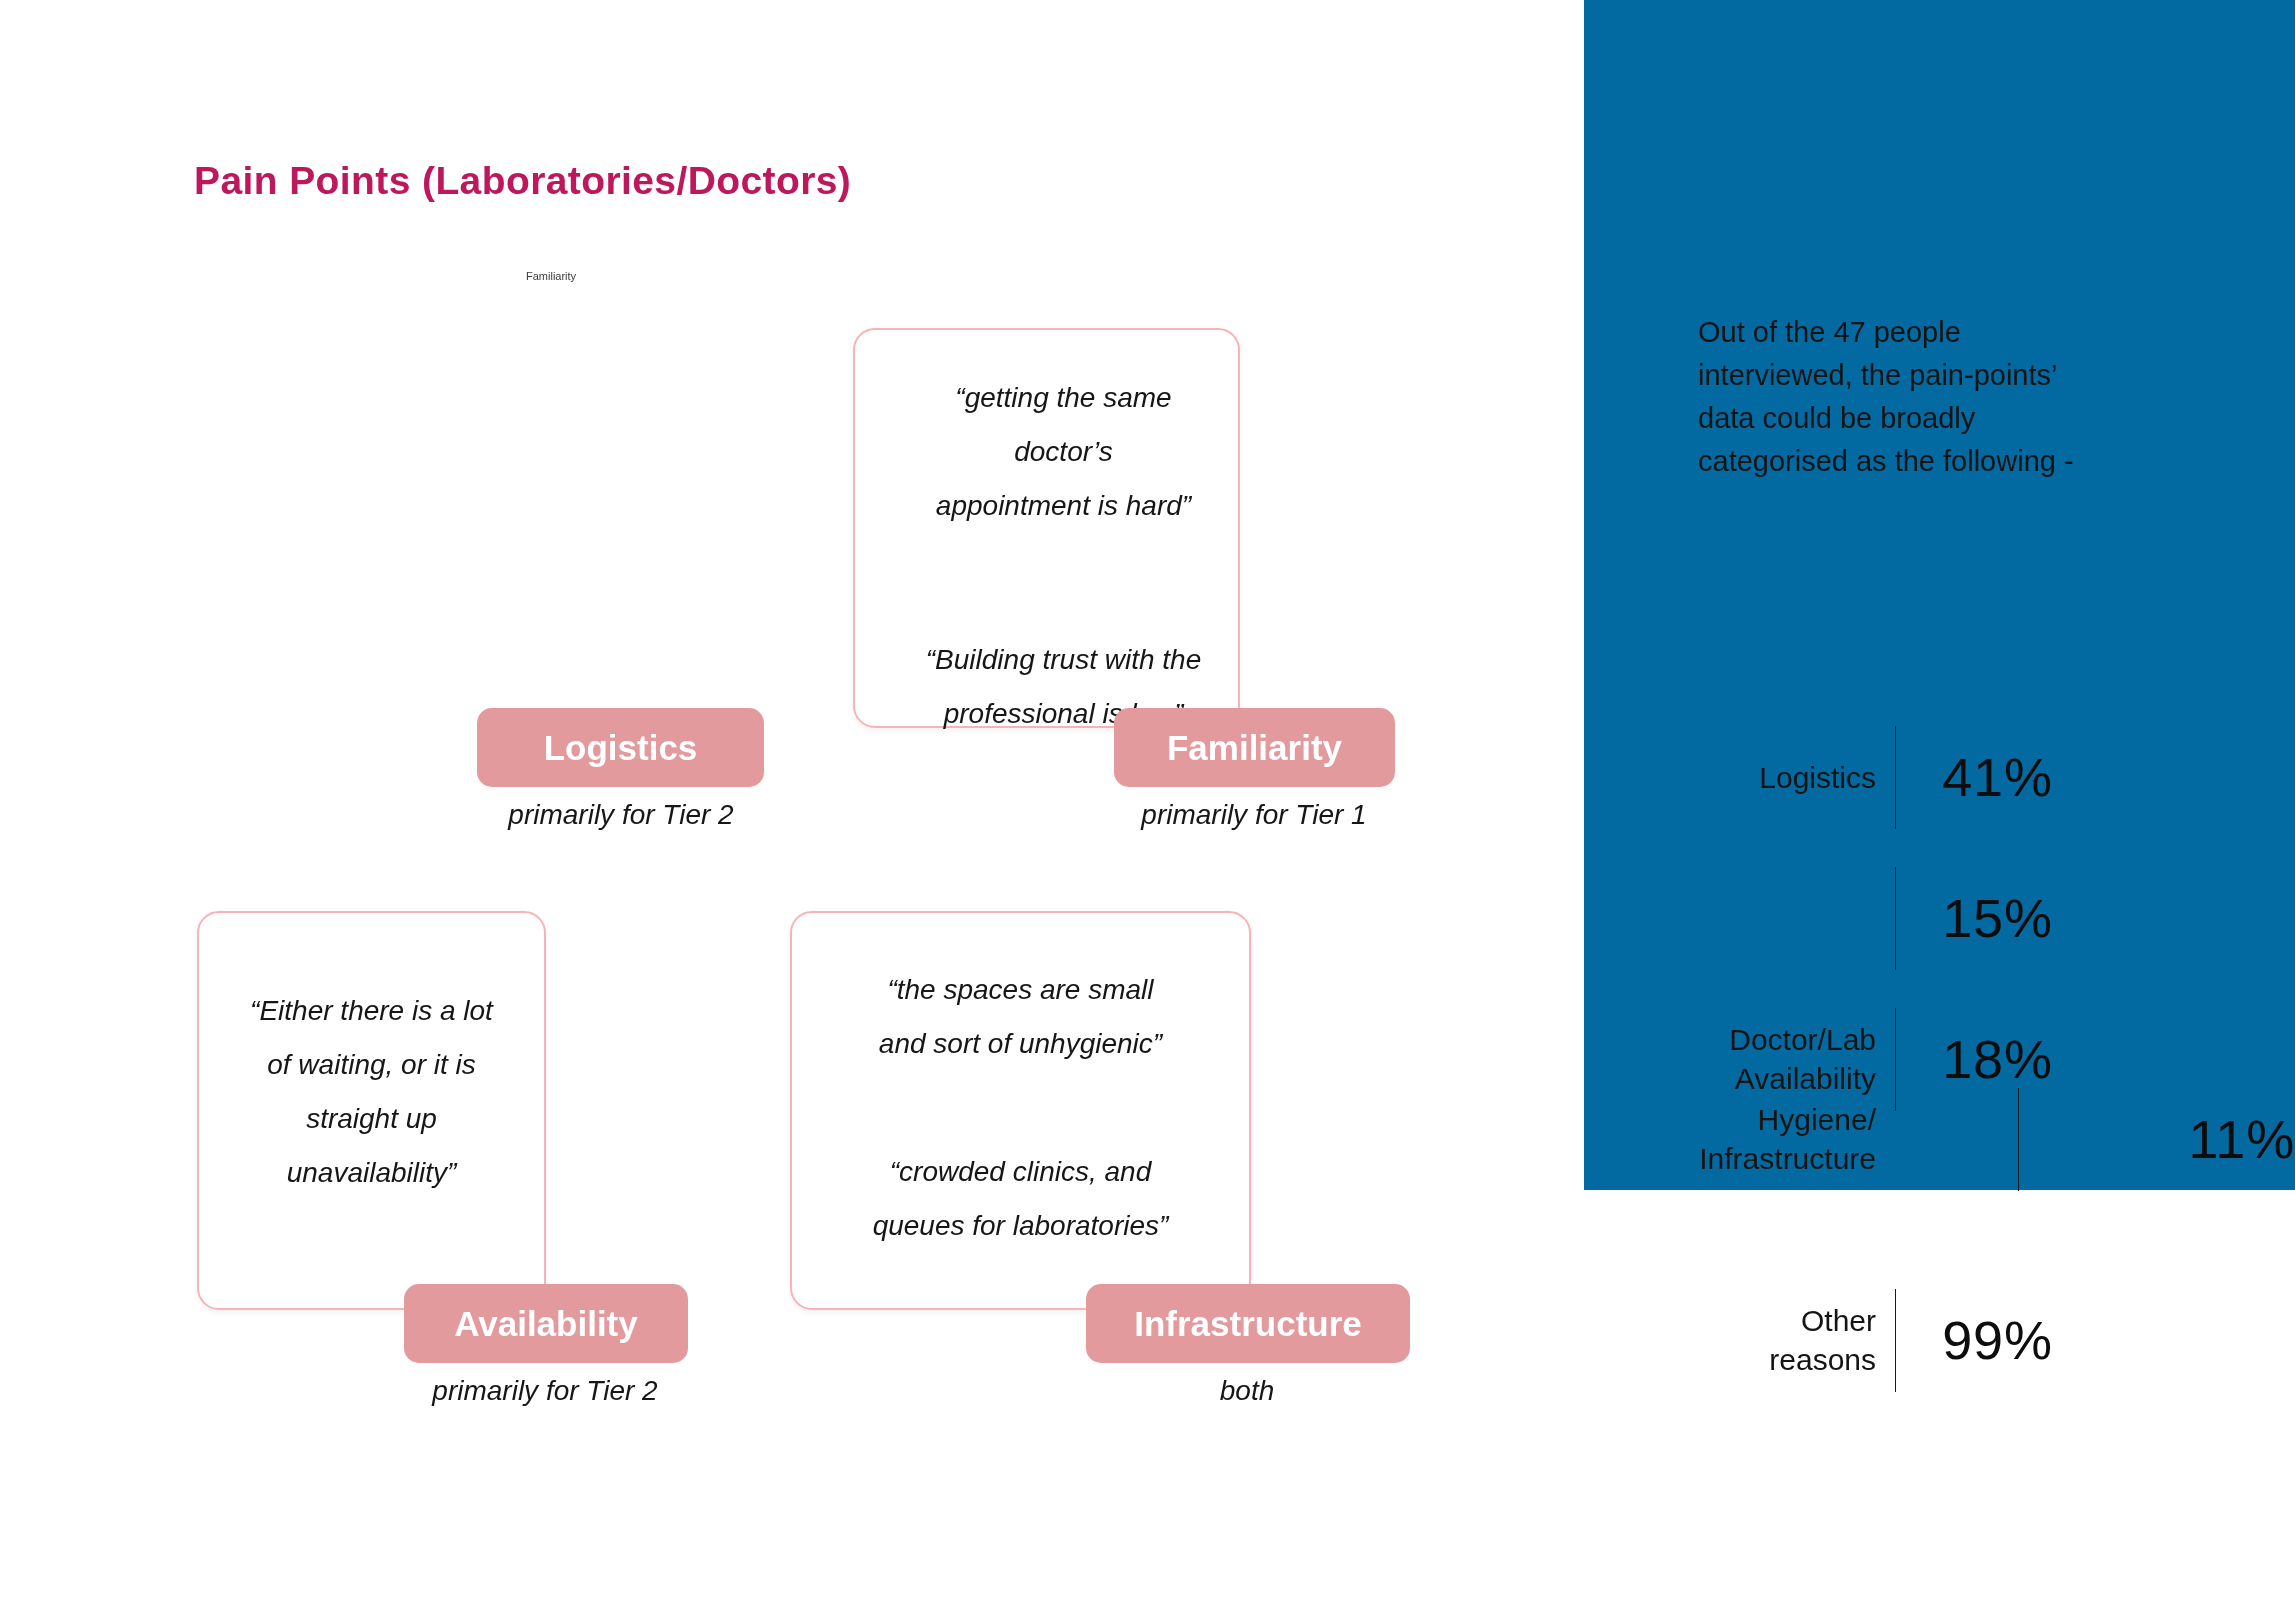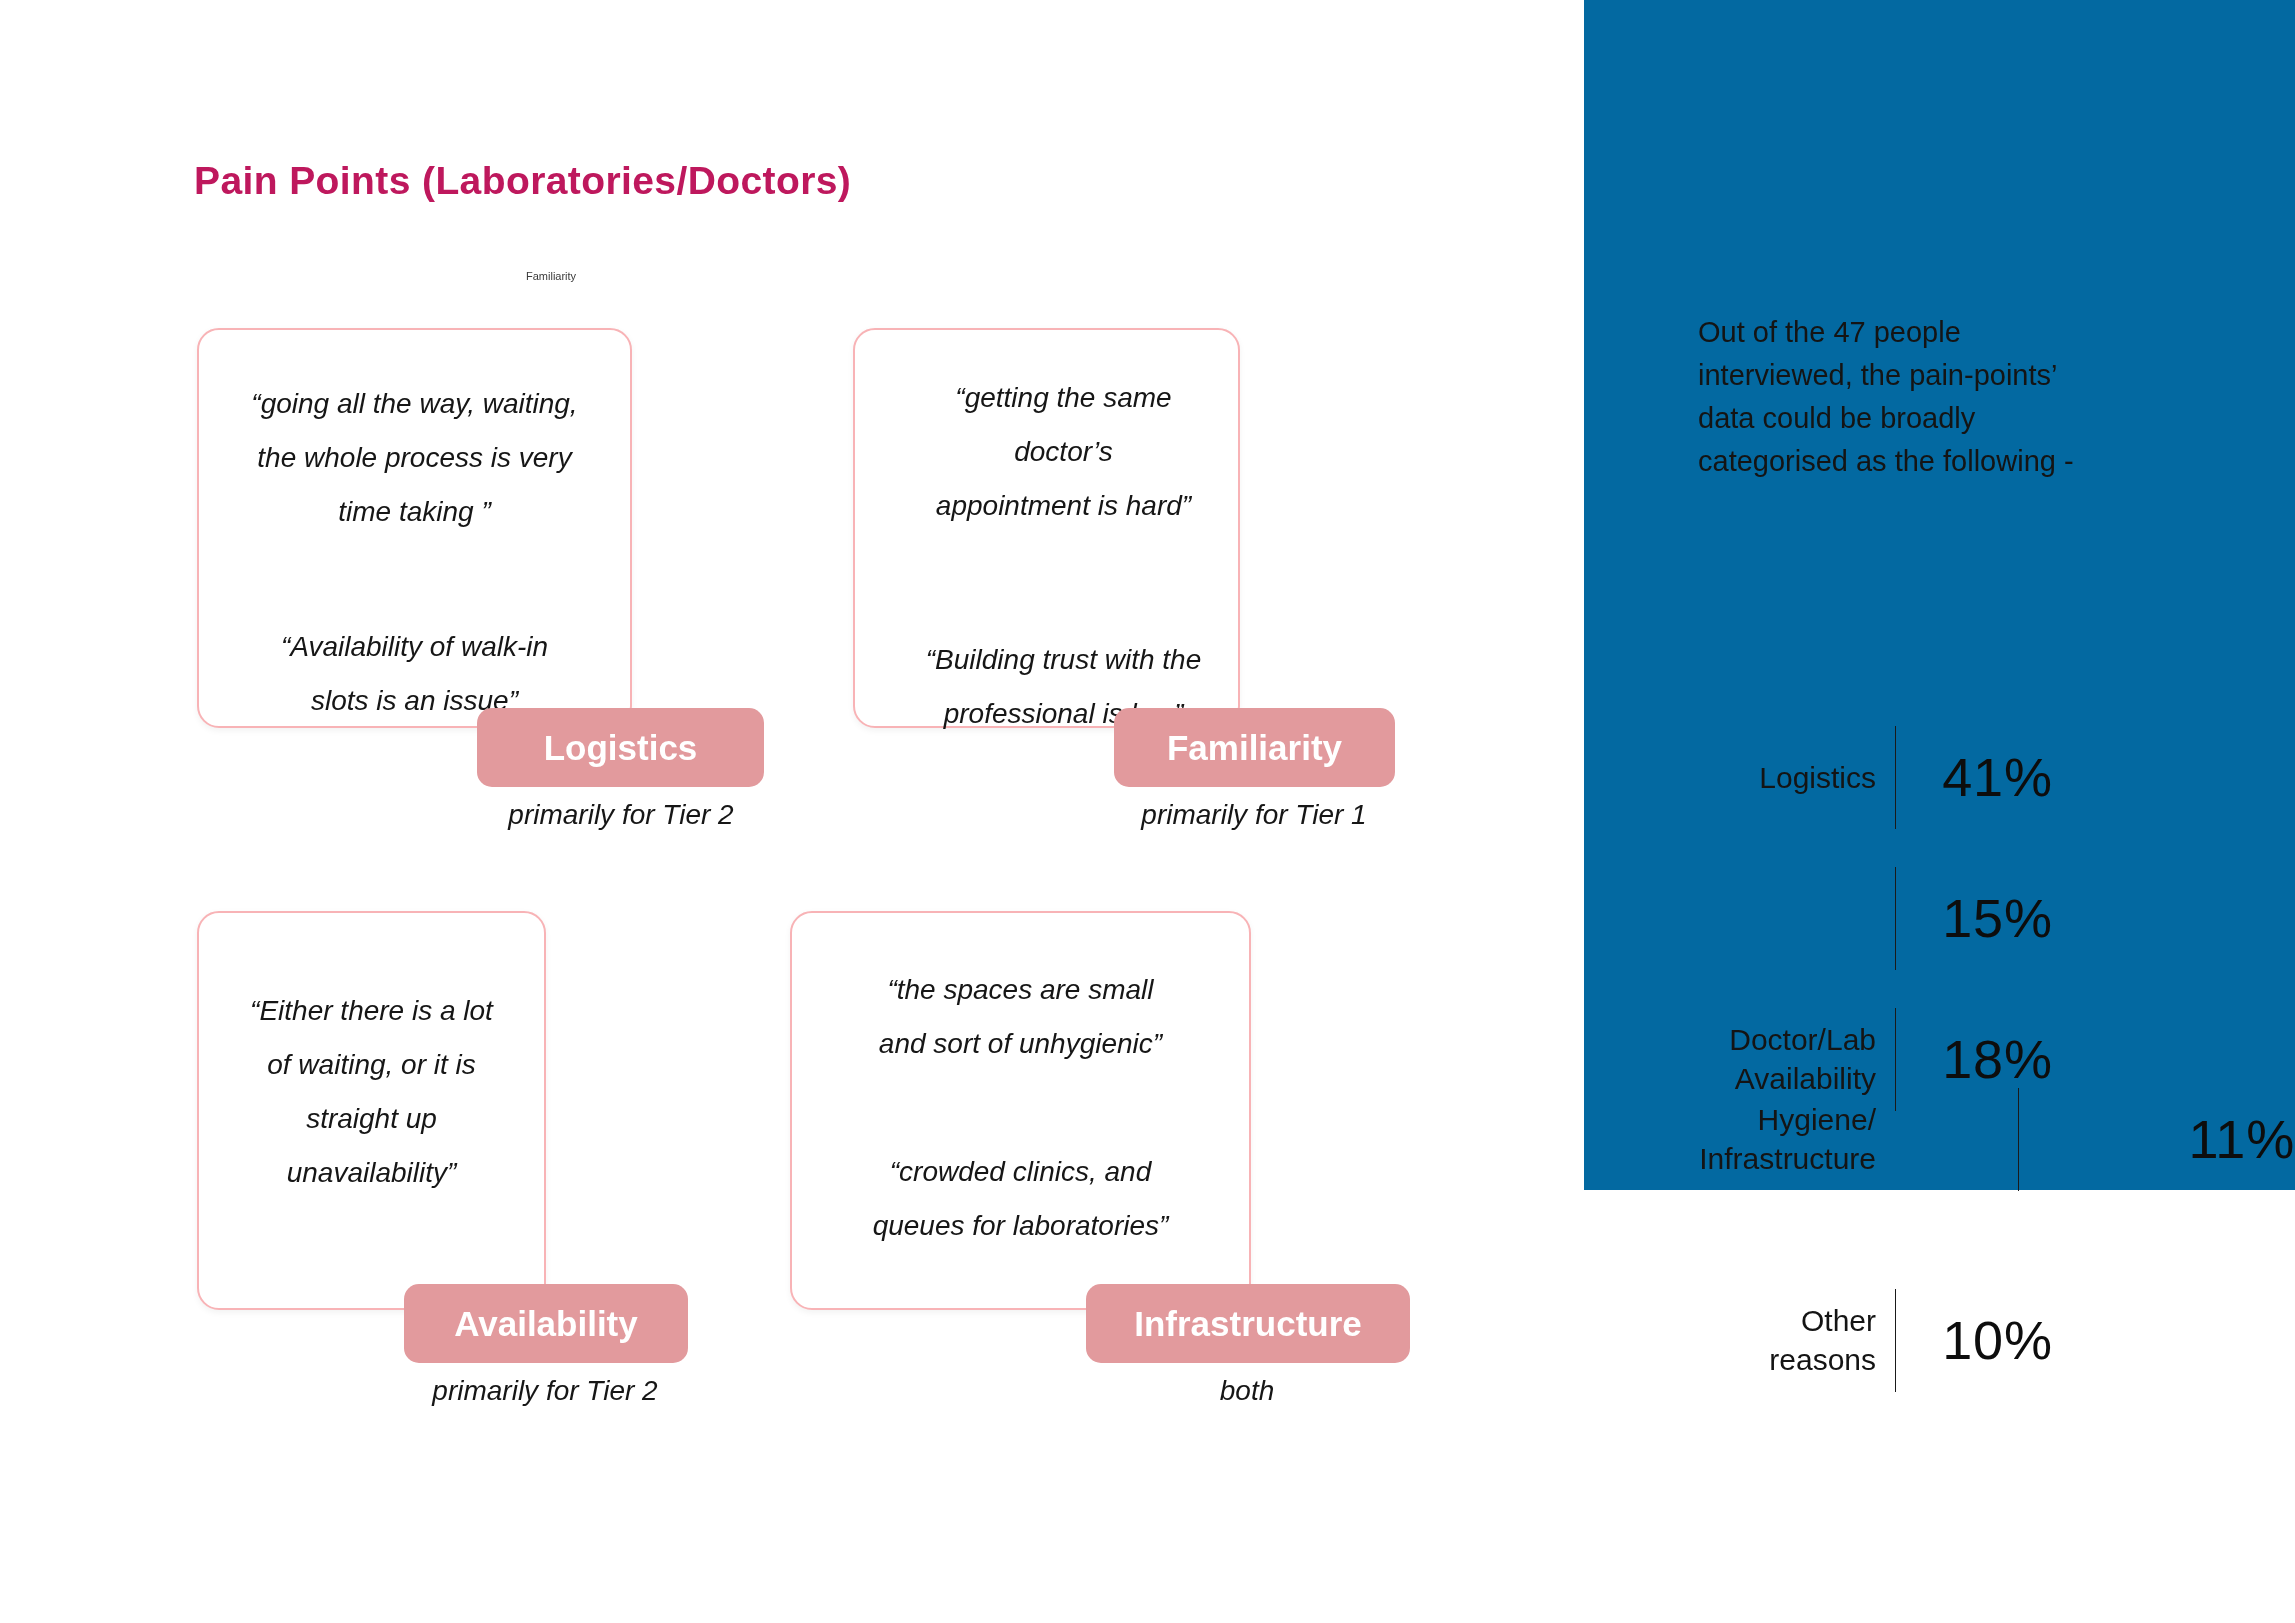--- a/index.html
+++ b/index.html
@@ -147,27 +147,20 @@
 </style>
 </head>
 <body>
 
 <div class="canvas">
 
   <h1 class="page-title">Pain Points (Laboratories/Doctors)</h1>
 
   <div class="watermark">Familiarity</div>
 
-  <div class="card card1">
-    <p class="quote">“going all the way, waiting,
-the whole process is very
-time taking ”</p>
-    <p class="quote">“Availability of walk-in
-slots is an issue”</p>
-  </div>
   <div class="badge badge1">Logistics</div>
   <div class="caption caption1">primarily for Tier 2</div>
 
   <div class="card card2">
     <p class="quote">“getting the same
 doctor’s
 appointment is hard”</p>
     <p class="quote">“Building trust with the
 professional is key”</p>
   </div>
@@ -218,18 +211,18 @@
       <div class="stat-label">Hygiene/
 Infrastructure</div>
       <div class="stat-divider"></div>
       <div class="stat-value">11%</div>
     </div>
 
     <div class="stat-row row4">
       <div class="stat-label">Other
 reasons</div>
       <div class="stat-divider"></div>
-      <div class="stat-value">10%</div>
+      <div class="stat-value">99%</div>
     </div>
   </aside>
 
 </div>
 
 
 </body></html>

